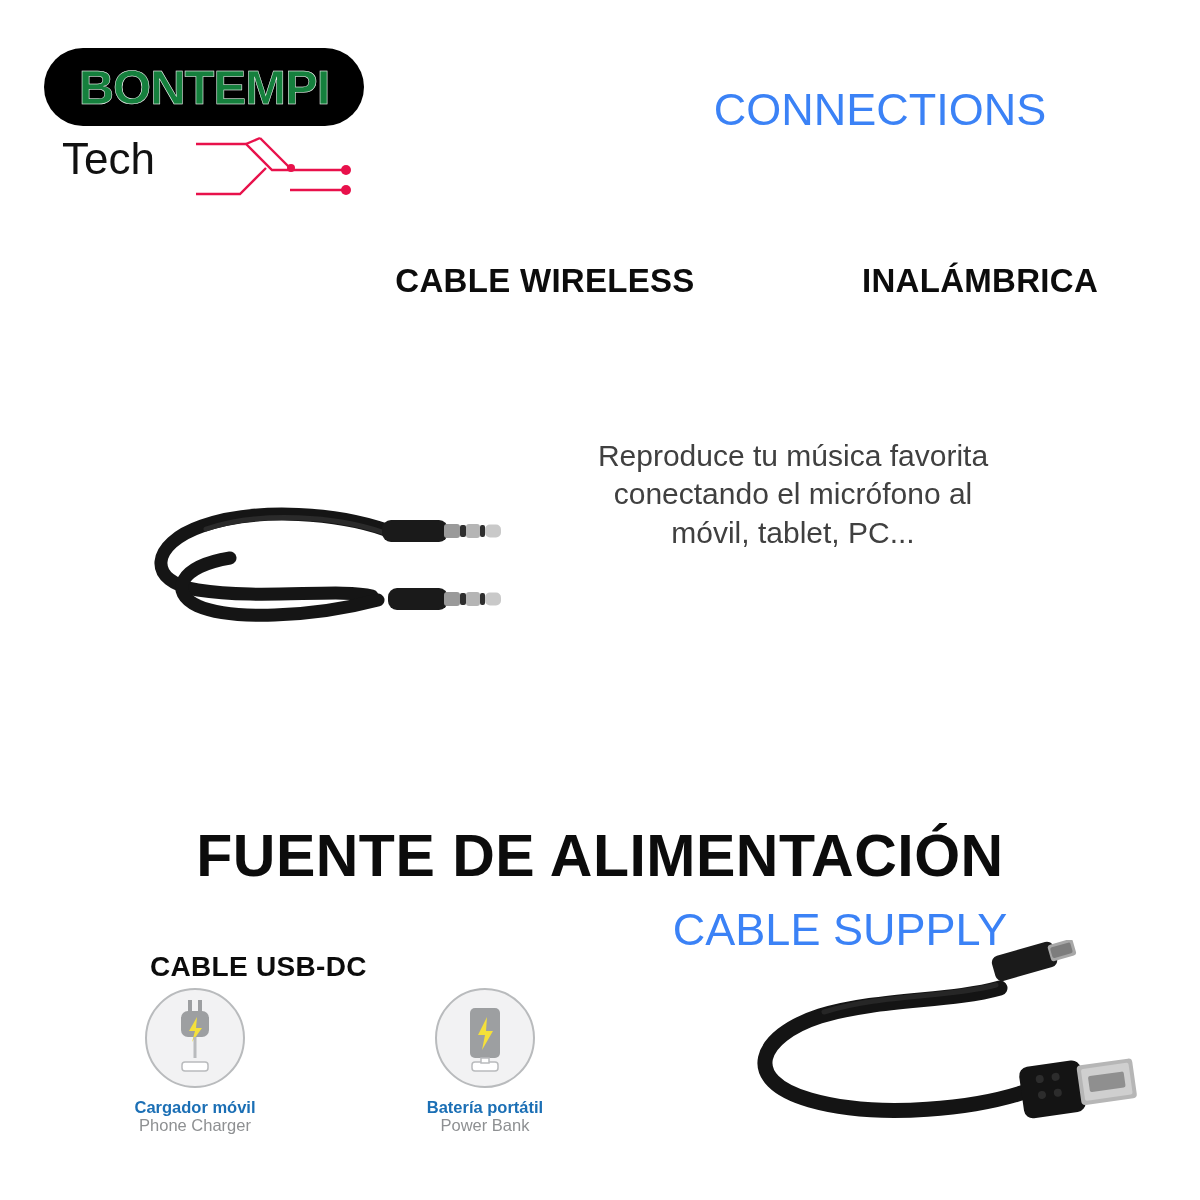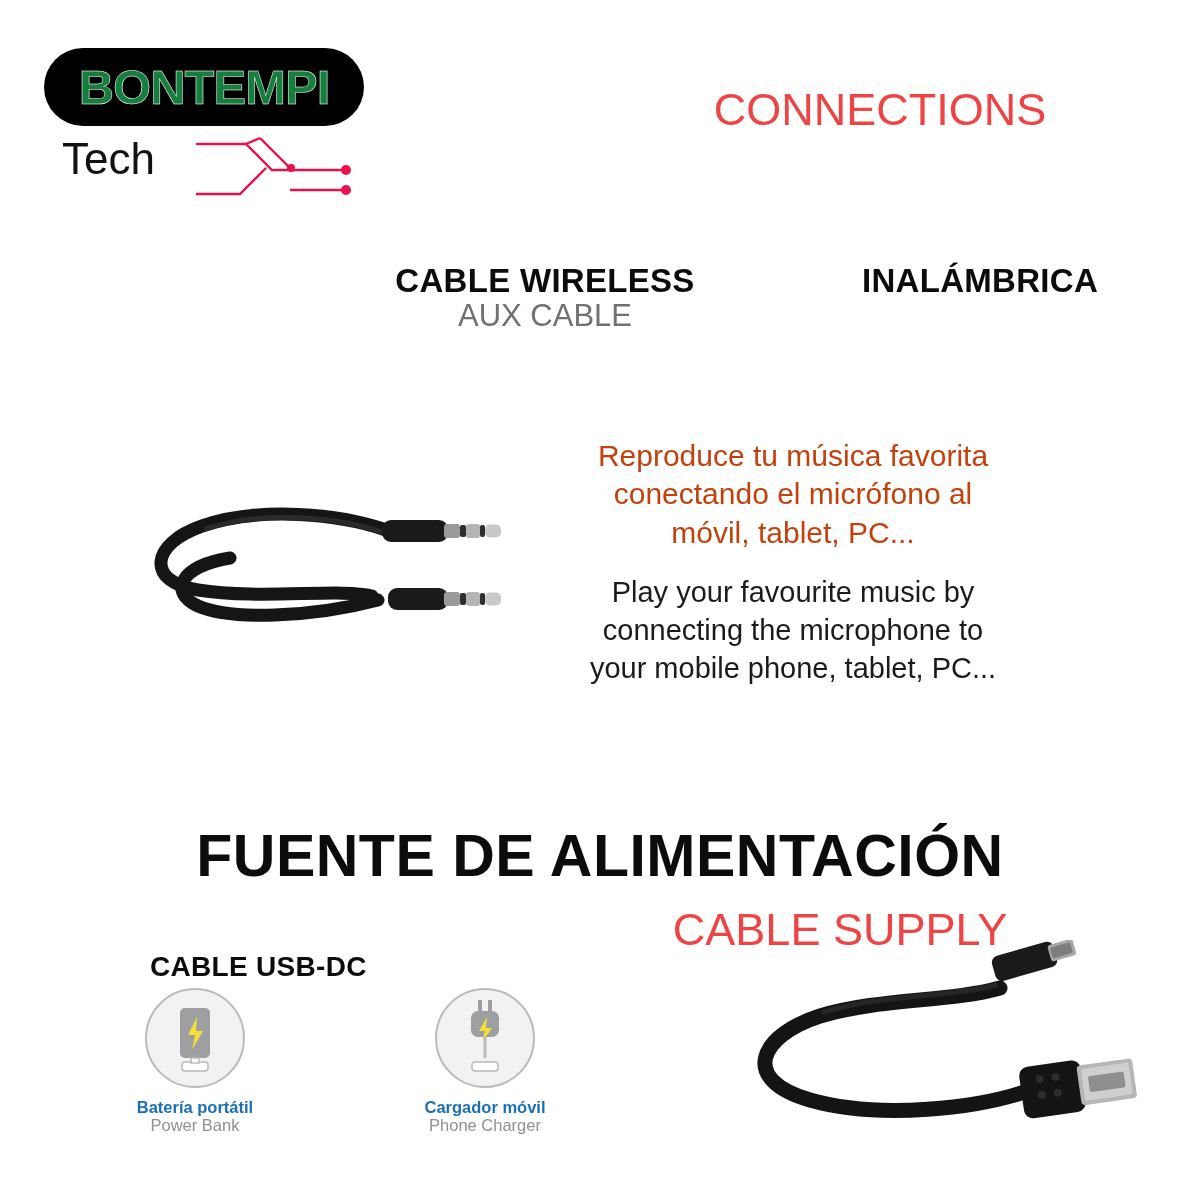--- a/index.html
+++ b/index.html
@@ -79,21 +79,21 @@
     font-weight: bold;
     font-size: 59px;
     letter-spacing: 0.5px;
     color: #0c0c0c;
     text-align: center;
     line-height: 1.02;
   }
   .h-main-en {
     font-weight: normal;
     font-size: 45px;
-    color: #ef4444;
+    color: #3b82f6;
     text-align: center;
     line-height: 1.05;
   }
   .h-sub-es {
     font-weight: bold;
     font-size: 33px;
     color: #0c0c0c;
     text-align: center;
     line-height: 1.05;
     letter-spacing: 0.3px;
@@ -120,21 +120,21 @@
   }
   #wireless-title {
     position: absolute;
     left: 800px;
     top: 264px;
     width: 360px;
   }
 
   
   .para-es {
-    color: #c2410c;
+    color: #404040;
     font-size: 30px;
     line-height: 1.28;
     text-align: center;
     font-weight: normal;
   }
   .para-en {
     color: #1b1b1b;
     font-size: 29px;
     line-height: 1.3;
     text-align: center;
@@ -252,21 +252,20 @@
     </g>
   </svg>
 </div>
 
 <div id="connections-title">
   <div class="h-main-en">CONNECTIONS</div>
 </div>
 
 <div id="aux-title">
   <div class="h-sub-es">CABLE WIRELESS</div>
-  <div class="h-sub-en">AUX CABLE</div>
 </div>
 
 <div id="wireless-title">
   <div class="h-sub-es">INALÁMBRICA</div>
 </div>
 
 <svg id="aux-cable-image" viewBox="0 0 470 210">
   <g fill="none" stroke="#151515" stroke-width="13" stroke-linecap="round">
     <path d="M276 60 C230 44, 150 36, 92 56 C40 74, 36 112, 88 120 C150 130, 230 118, 262 126"></path>
     <path d="M268 130 C200 148, 120 150, 88 136 C58 122, 70 96, 120 88"></path>
@@ -289,64 +288,63 @@
     <rect x="56" y="6" width="16" height="14" rx="3" fill="#9a9a9a"></rect>
     <rect x="72" y="7" width="6" height="12" rx="2" fill="#2e2e2e"></rect>
     <rect x="78" y="6" width="14" height="14" rx="3" fill="#b5b5b5"></rect>
     <rect x="92" y="7" width="5" height="12" rx="2" fill="#2e2e2e"></rect>
     <rect x="97" y="6.5" width="16" height="13" rx="5" fill="#c9c9c9"></rect>
   </g>
 </svg>
 
 <div id="aux-copy">
   <div class="para-es">Reproduce tu música favorita conectando el micrófono al móvil, tablet, PC...</div>
-  <div class="para-en">Play your favourite music by connecting the microphone to your mobile phone, tablet, PC...</div>
 </div>
 
 <div id="power-title-es">
   <div class="h-main-es">FUENTE DE ALIMENTACIÓN</div>
 </div>
 <div id="power-title-en">
   <div class="h-main-en">CABLE SUPPLY</div>
 </div>
 
 <div id="usb-dc-title">
   <div class="h-sub-es">CABLE USB-DC</div>
 </div>
 
 <div id="device-icons">
-
-  <div class="device-item">
-    <div class="device-circle">
-      <svg viewBox="0 0 96 96" width="96" height="96">
-        <rect x="33" y="18" width="30" height="50" rx="5" fill="#9d9fa1"></rect>
-        <path d="M50 27 L41 45 L48 45 L45 60 L56 41 L49 41 Z" fill="#f5e03a"></path>
-        <rect x="35" y="72" width="26" height="9" rx="3" fill="#ffffff" stroke="#b9bbbd" stroke-width="1.5"></rect>
-        <rect x="44" y="68" width="8" height="5" fill="#ffffff" stroke="#b9bbbd" stroke-width="1.5"></rect>
-      </svg>
-    </div>
-    <div class="device-label-es">Batería portátil</div>
-    <div class="device-label-en">Power Bank</div>
-  </div>
 
   <div class="device-item">
     <div class="device-circle">
       <svg viewBox="0 0 96 96" width="96" height="96">
         <rect x="41" y="10" width="4" height="12" fill="#9d9fa1"></rect>
         <rect x="51" y="10" width="4" height="12" fill="#9d9fa1"></rect>
         <rect x="34" y="21" width="28" height="26" rx="7" fill="#9d9fa1"></rect>
         <path d="M50 27 L42 41 L48 41 L45 52 L55 38 L49 38 Z" fill="#f5e03a"></path>
         <rect x="35" y="72" width="26" height="9" rx="3" fill="#ffffff" stroke="#b9bbbd" stroke-width="1.5"></rect>
         <path d="M48 47 L48 68" stroke="#b9bbbd" stroke-width="3" fill="none"></path>
       </svg>
     </div>
     <div class="device-label-es">Cargador móvil</div>
     <div class="device-label-en">Phone Charger</div>
   </div>
 
+  <div class="device-item">
+    <div class="device-circle">
+      <svg viewBox="0 0 96 96" width="96" height="96">
+        <rect x="33" y="18" width="30" height="50" rx="5" fill="#9d9fa1"></rect>
+        <path d="M50 27 L41 45 L48 45 L45 60 L56 41 L49 41 Z" fill="#f5e03a"></path>
+        <rect x="35" y="72" width="26" height="9" rx="3" fill="#ffffff" stroke="#b9bbbd" stroke-width="1.5"></rect>
+        <rect x="44" y="68" width="8" height="5" fill="#ffffff" stroke="#b9bbbd" stroke-width="1.5"></rect>
+      </svg>
+    </div>
+    <div class="device-label-es">Batería portátil</div>
+    <div class="device-label-en">Power Bank</div>
+  </div>
+
 
 </div>
 
 <svg id="usb-cable-image" viewBox="0 0 460 230">
   <g fill="none" stroke="#141414" stroke-width="15" stroke-linecap="round">
     <path d="M300 48 C250 62, 180 58, 120 76 C58 96, 40 140, 110 160 C180 180, 280 168, 330 150"></path>
   </g>
   <g fill="none" stroke="#2c2c2c" stroke-width="5" stroke-linecap="round" opacity="0.75">
     <path d="M296 45 C248 58, 182 54, 124 72"></path>
   </g>

